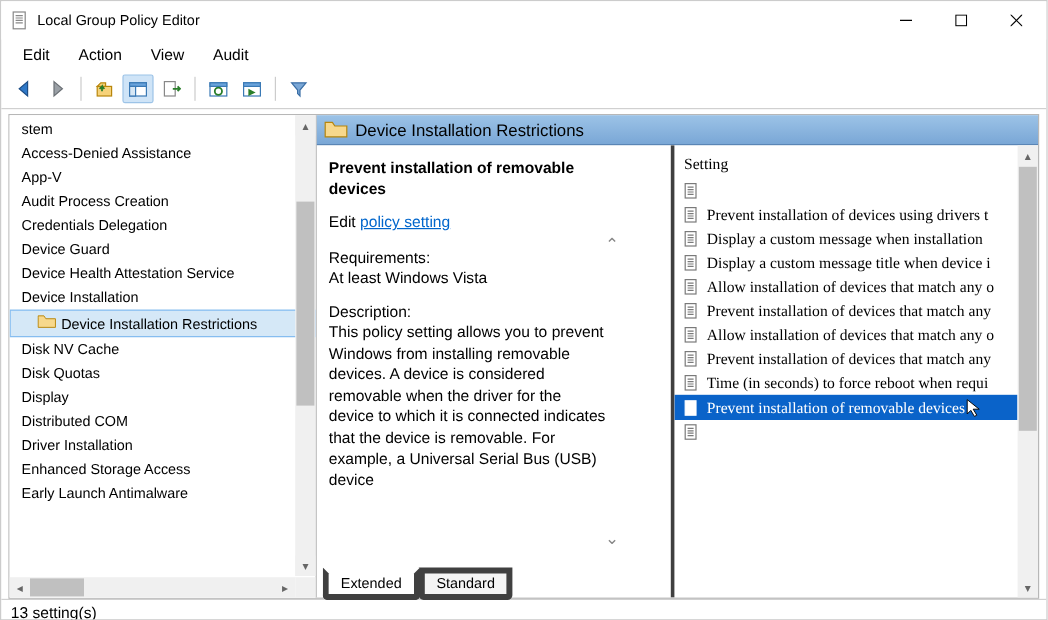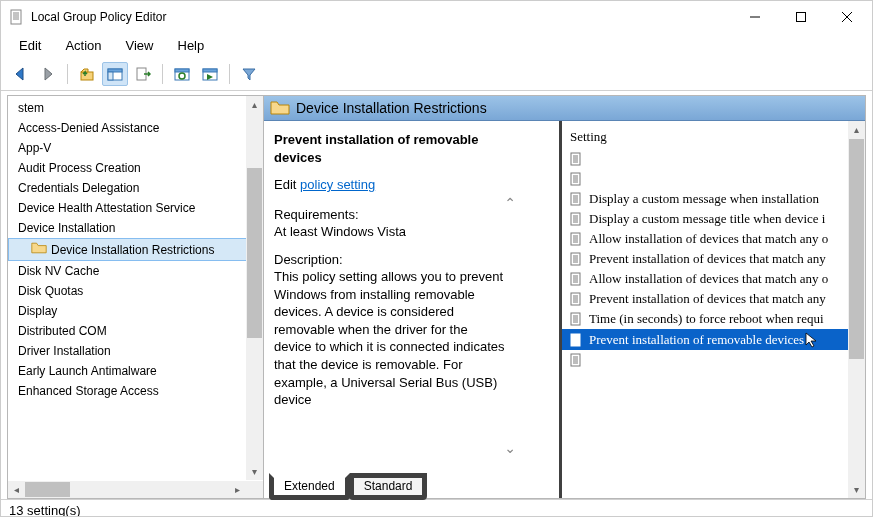--- a/index.html
+++ b/index.html
@@ -110,21 +110,21 @@
           <line x1="10" y1="0" x2="0" y2="10" stroke="#000" stroke-width="1"></line>
         </svg>
       </div>
   </div>
 </div>
 
 <div class="menubar">
   <div class="menu-item">Edit</div>
   <div class="menu-item">Action</div>
   <div class="menu-item">View</div>
-  <div class="menu-item">Help</div>
+  <div class="menu-item">Audit</div>
 </div>
 
 <div class="toolbar">
   <div class="tbtn">
       <svg class="box22" viewBox="0 0 16 16">
         <path d="M11 2 L4 8 L11 14 Z" fill="#2f78c7" stroke="#1e4e86"></path>
       </svg>
     </div>
   <div class="tbtn">
       <svg class="box22" viewBox="0 0 16 16">
@@ -178,35 +178,36 @@
 <div class="content-wrap">
   <div class="content">
 
     <div class="tree-pane">
       <div class="tree-list" id="tree">
           <div class="tree-row">stem</div>
           <div class="tree-row">Access-Denied Assistance</div>
           <div class="tree-row">App-V</div>
           <div class="tree-row">Audit Process Creation</div>
           <div class="tree-row">Credentials Delegation</div>
+          <div class="tree-row">Device Guard</div>
           <div class="tree-row">Device Health Attestation Service</div>
           <div class="tree-row">Device Installation</div>
           <div class="tree-row selrow">
             <span><svg width="16" height="14" viewBox="0 0 20 16">
                 <path d="M1 4 L1 14 L19 14 L19 5 L9 5 L7 2 L1 2 Z" fill="#f7d88c" stroke="#b8860b"></path>
               </svg></span>
             <span class="label">Device Installation Restrictions</span>
           </div>
           <div class="tree-row">Disk NV Cache</div>
           <div class="tree-row">Disk Quotas</div>
           <div class="tree-row">Display</div>
           <div class="tree-row">Distributed COM</div>
           <div class="tree-row">Driver Installation</div>
+          <div class="tree-row">Enhanced Storage Access</div>
           <div class="tree-row">Early Launch Antimalware</div>
-          <div class="tree-row">Enhanced Storage Access</div>
         </div>
       <div class="vsb-tree">
         <div class="up">
             <span class="chev">▴</span>
           </div>
         <div class="thumb"></div>
         <div class="down">
             <span class="chev">▾</span>
           </div>
       </div>
@@ -263,20 +264,21 @@
                     </svg></span>
                 </div>
                 <div class="srow">
                   <span class="sicon"><svg viewBox="0 0 16 16" width="16" height="16">
                       <rect x="3" y="2" width="9" height="12" class="doc-outline"></rect>
                       <line x1="5" y1="5" x2="10" y2="5" class="doc-lines"></line>
                       <line x1="5" y1="7" x2="10" y2="7" class="doc-lines"></line>
                       <line x1="5" y1="9" x2="10" y2="9" class="doc-lines"></line>
                       <line x1="5" y1="11" x2="10" y2="11" class="doc-lines"></line>
                     </svg></span>
+                  <span>Prevent installation of devices using drivers t</span>
                 </div>
                 <div class="srow">
                   <span class="sicon"><svg viewBox="0 0 16 16" width="16" height="16">
                       <rect x="3" y="2" width="9" height="12" class="doc-outline"></rect>
                       <line x1="5" y1="5" x2="10" y2="5" class="doc-lines"></line>
                       <line x1="5" y1="7" x2="10" y2="7" class="doc-lines"></line>
                       <line x1="5" y1="9" x2="10" y2="9" class="doc-lines"></line>
                       <line x1="5" y1="11" x2="10" y2="11" class="doc-lines"></line>
                     </svg></span>
                   <span>Display a custom message when installation </span>

